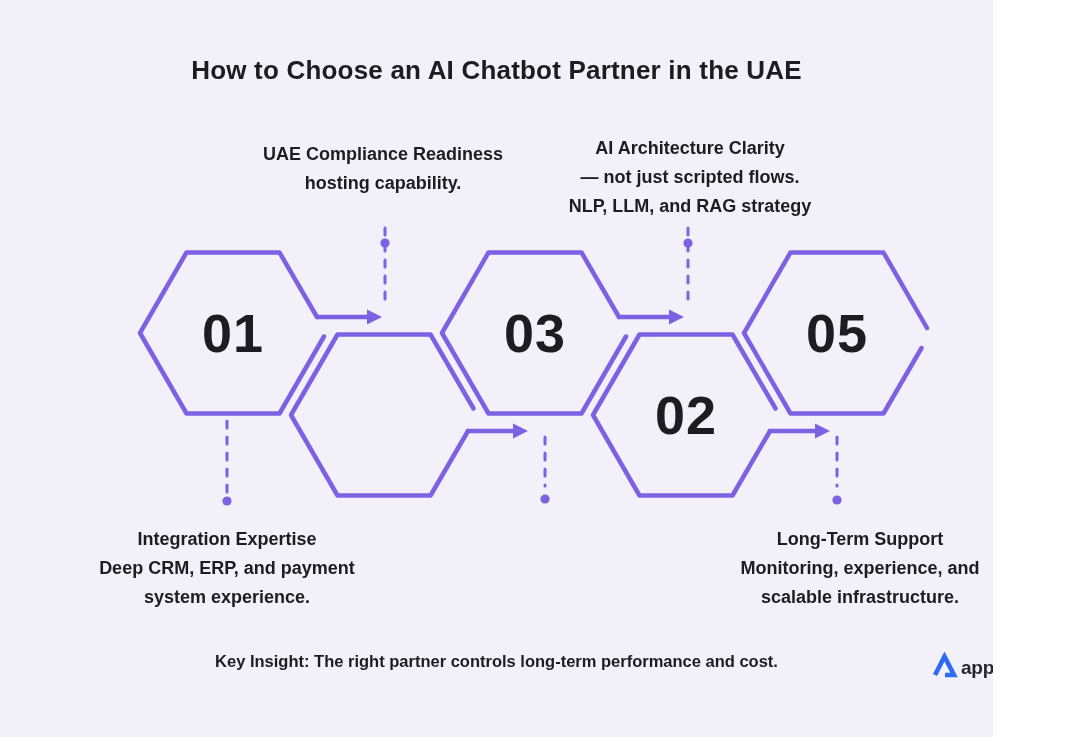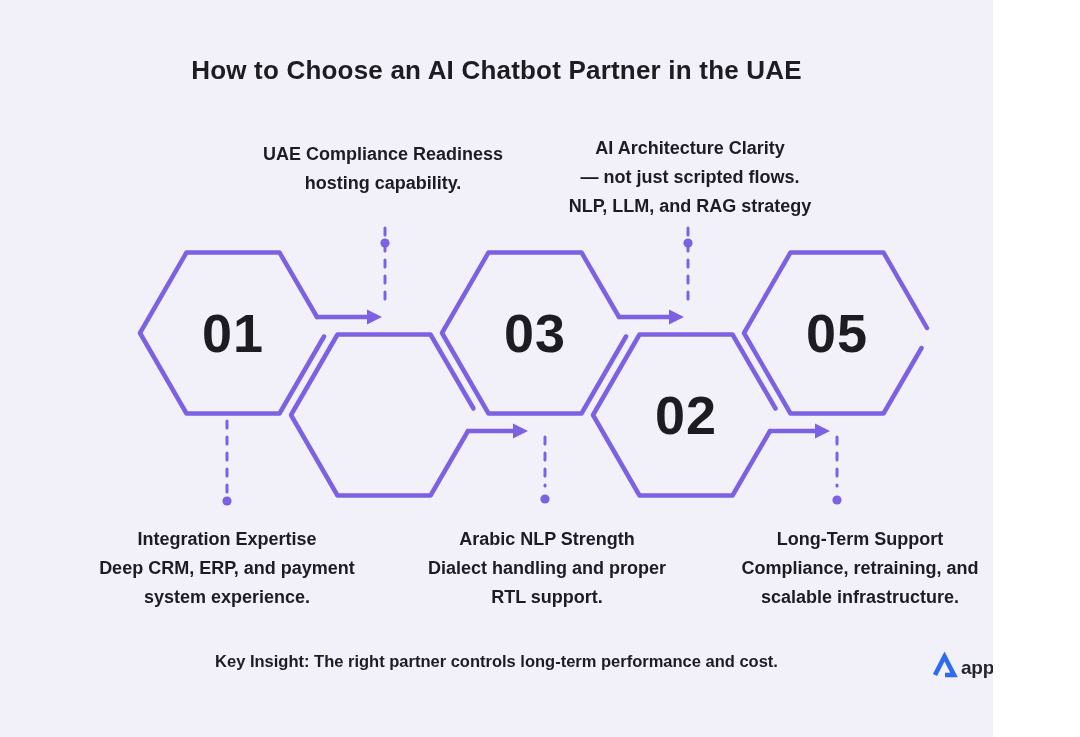--- a/index.html
+++ b/index.html
@@ -118,28 +118,23 @@
     <div>AI Architecture Clarity</div>
     <div>— not just scripted flows.</div>
     <div>NLP, LLM, and RAG strategy</div>
   </div>
 
   <div class="note" style="left:77px;top:525px;width:300px">
     <div>Integration Expertise</div>
     <div>Deep CRM, ERP, and payment</div>
     <div>system experience.</div>
   </div>
-  <div class="note" style="left:397px;top:525px;width:300px">
-    <div>Arabic NLP Strength</div>
-    <div>Dialect handling and proper</div>
-    <div>RTL support.</div>
-  </div>
   <div class="note" style="left:710px;top:525px;width:300px">
     <div>Long-Term Support</div>
-    <div>Compliance, retraining, and</div>
+    <div>Monitoring, experience, and</div>
     <div>scalable infrastructure.</div>
   </div>
 
   <div class="insight">Key Insight: The right partner controls long-term performance and cost.</div>
 
   <div class="logo">
     <svg class="logo-mark" width="27" height="27" viewBox="0 0 27 27" xmlns="http://www.w3.org/2000/svg">
       <path class="logo-a" d="M4,23 L13.5,4.5 L23,23 L14,23"></path>
     </svg>
     <span class="logo-text">appinventiv</span>

